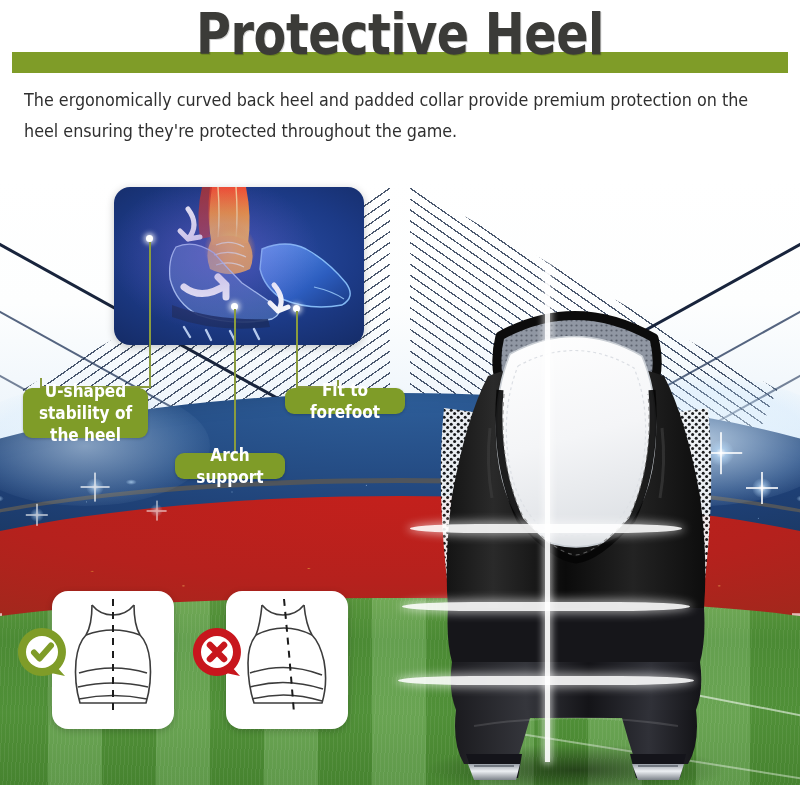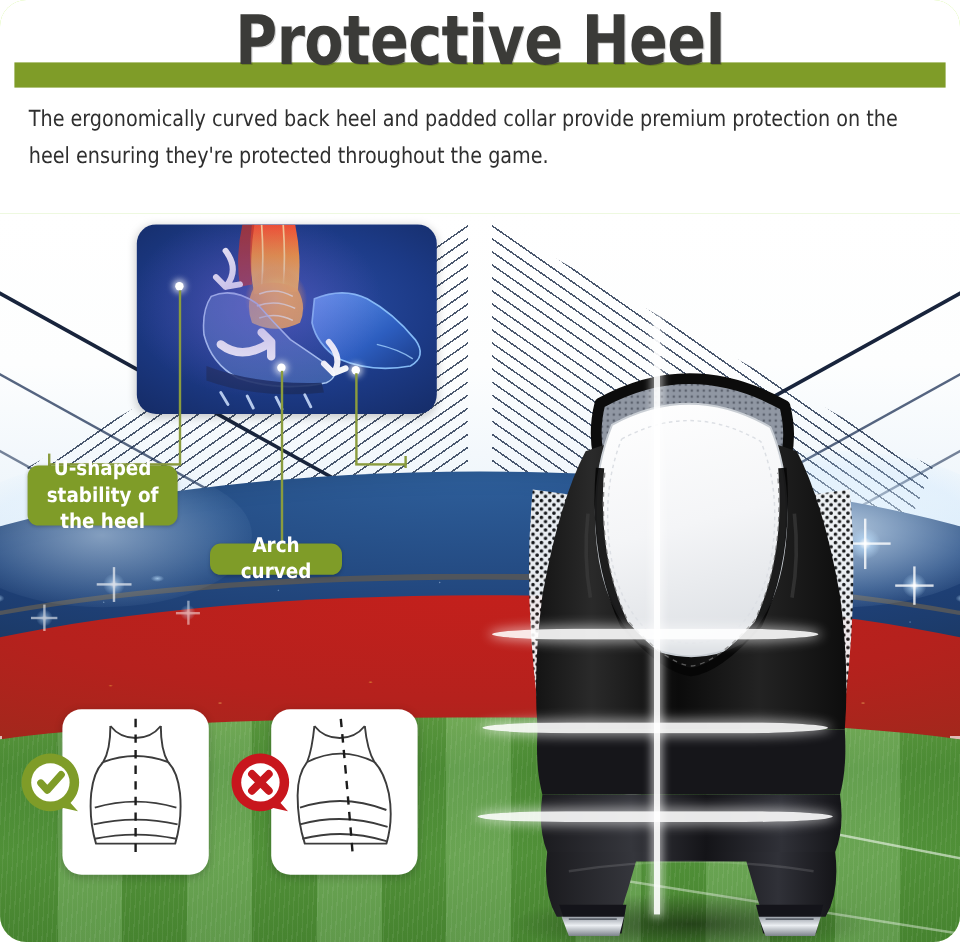--- a/index.html
+++ b/index.html
@@ -1,17 +1,17 @@
 <!DOCTYPE html>
 <html><head>
 <meta charset="utf-8">
 <style>
   html,body{margin:0;padding:0;background:#fff;}
   body{font-family:"Liberation Sans",sans-serif;}
-  #page{position:relative;width:800px;height:785px;overflow:hidden;background:#bef264;border-radius:22px;}
+  #page{position:relative;width:800px;height:785px;overflow:hidden;background:#bef264;}
 
   
   #header{position:absolute;left:0;top:0;width:800px;height:178px;background:#ffffff;overflow:hidden;}
   #green-bar{position:absolute;left:12px;top:52px;width:776px;height:21px;background:#7f9c28;}
   #title{
     position:absolute;left:0;top:-2px;width:800px;text-align:center;
     font-family:"Liberation Sans Narrow","DejaVu Sans Condensed","Liberation Sans",sans-serif;
     font-weight:bold;font-size:57px;line-height:72px;color:#3b3b38;
     letter-spacing:-0.5px;transform:scaleX(0.93);transform-origin:center top;
     text-shadow:1px 1px 0 rgba(0,0,0,0.18);
@@ -388,21 +388,22 @@
     <div class="leader" style="left:40px;top:200px;height:12px;"></div>
 
     <div class="leader" style="left:234px;top:131px;height:144px;"></div>
 
     <div class="leader" style="left:296px;top:133px;height:76px;"></div>
     <div class="leader-h" style="left:296px;top:208px;width:42px;"></div>
     <div class="leader" style="left:337px;top:202px;height:10px;"></div>
 
     <div class="callout" style="left:23px;top:210px;width:125px;height:50px;">U-shaped
 stability of the heel</div>
-    <div class="callout" style="left:175px;top:275px;width:110px;height:26px;">Arch curved</div>
+    <div class="callout" style="left:175px;top:275px;width:110px;height:26px;">Arch support</div>
+    <div class="callout" style="left:285px;top:210px;width:120px;height:26px;">Fit to forefoot</div>
 
     <div class="cmp-card" style="left:52px;top:413px;width:122px;height:138px;">
       <svg width="122" height="138" viewBox="0 0 122 138">
         <g fill="none" stroke="#3c3c3c" stroke-width="1.6" stroke-linejoin="round">
           <path d="M40 14 Q40 34 34 44 Q26 52 24 70 Q22 92 28 112 L94 112 Q100 92 98 70 Q96 52 88 44 Q82 34 82 14"></path>
           <path d="M34 44 Q61 34 88 44"></path>
           <path d="M27 82 Q61 72 95 82"></path>
           <path d="M26 96 Q61 88 96 96"></path>
           <path d="M27 108 Q61 101 95 108"></path>
           <path d="M40 14 Q48 24 61 24 Q74 24 82 14"></path>

